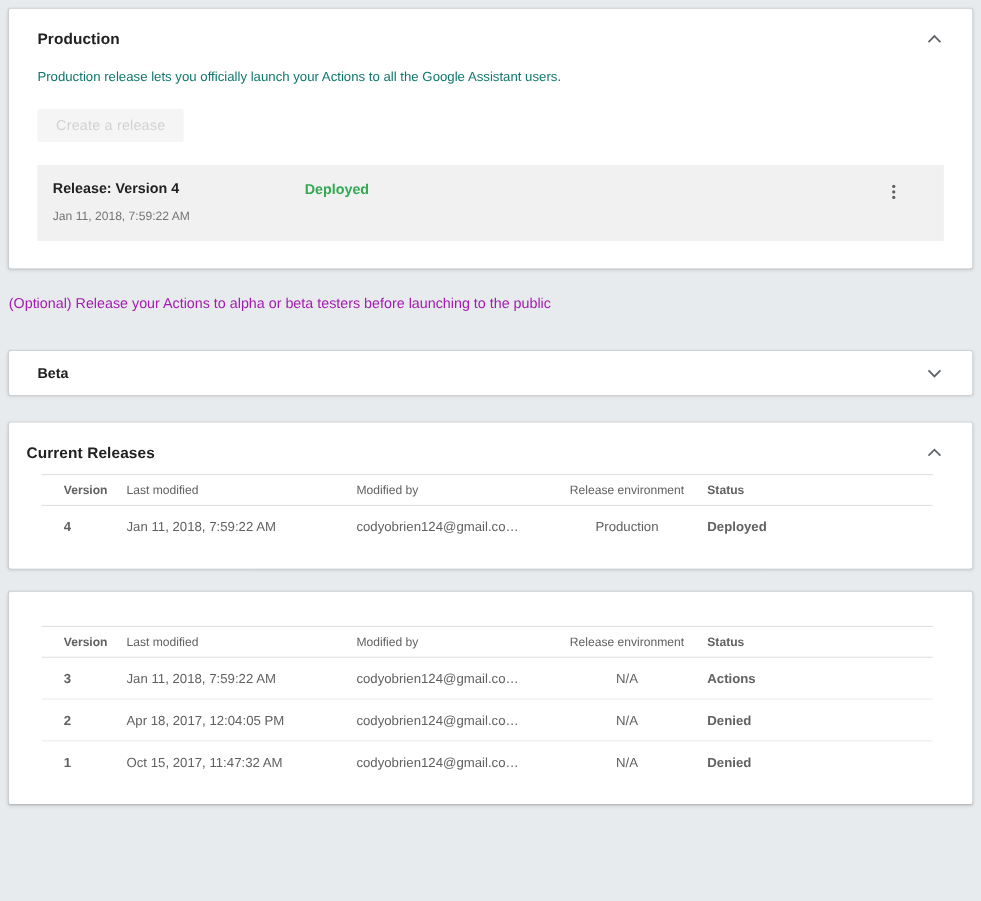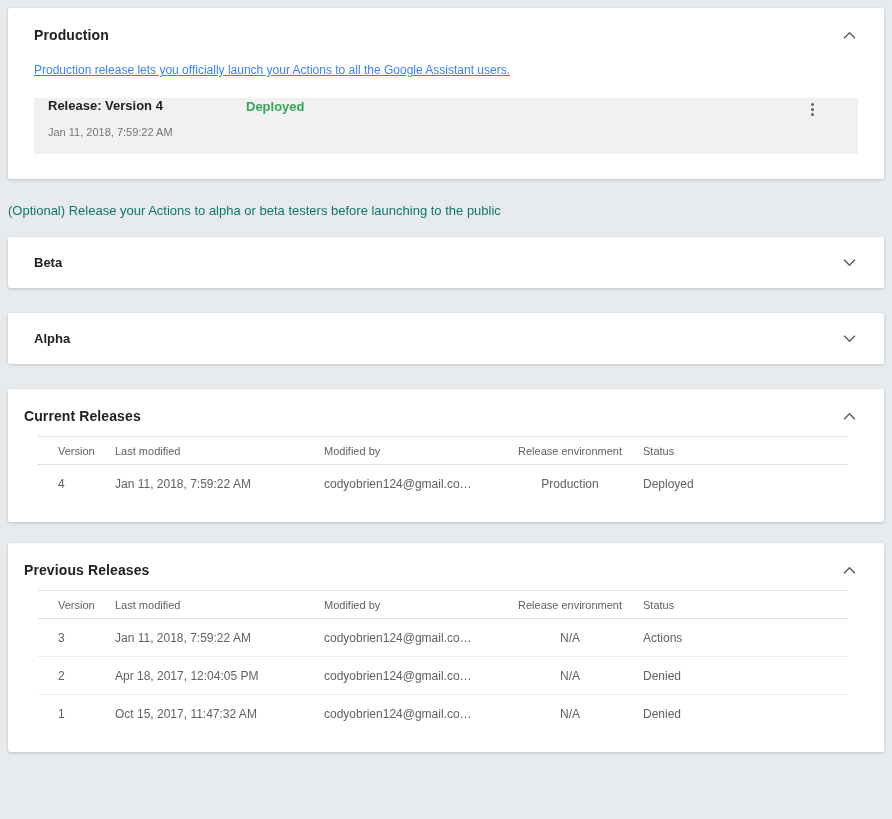--- a/index.html
+++ b/index.html
@@ -32,41 +32,41 @@
     margin-left: auto;
     background: none;
     border: none;
     padding: 2px;
     cursor: pointer;
     line-height: 0;
   }
   .desc {
     margin-top: 20px;
     font-size: 12px;
-    color: #3b82f6;
-    text-decoration: underline;
+    color: #0f766e;
   }
   .btn-disabled {
     margin-top: 22px;
     display: inline-block;
     background: #F5F5F5;
     color: #D2D2D2;
     border: none;
     border-radius: 2px;
     font-size: 13px;
     font-family: inherit;
     padding: 7px 17px 8px 17px;
     letter-spacing: 0.2px;
   }
   .release-row {
     margin-top: 21px;
     background: #F1F1F1;
-    padding: 0 14px 16px 14px;
+    padding: 13px 14px 16px 14px;
     display: flex;
     align-items: flex-start;
+    gap: 31px;
   }
   .release-left { width: 198px; }
   .release-name { font-size: 13px; font-weight: bold; color: #212121; }
   .release-date { margin-top: 13px; font-size: 11px; color: #757575; }
   .release-status { font-size: 13px; font-weight: bold; margin-top: 1px; }
   .kebab {
     margin-left: auto;
     margin-right: 26px;
     margin-top: 1px;
     background: none;
@@ -74,28 +74,28 @@
     cursor: pointer;
     display: flex;
     flex-direction: column;
     gap: 2px;
     padding: 4px;
   }
   .kebab .dot { width: 3px; height: 3px; border-radius: 50%; background: #5F6368; }
 
   
   .note {
-    margin: 24px 0 19px 0;
+    margin: 24px 0 36px 0;
     font-size: 13px;
-    color: #0f766e;
+    color: #a21caf;
   }
 
   
   .collapse-card {
-    height: 51px;
+    height: 40px;
     display: flex;
     align-items: center;
     padding: 0 26px;
     margin-bottom: 25px;
     cursor: pointer;
   }
   .collapse-title { font-size: 13px; font-weight: bold; color: #212121; }
 
   
   .table-card { padding: 19px 26px 19px 16px; margin-bottom: 21px; }
@@ -110,41 +110,42 @@
   }
   .hcell { font-size: 11px; color: #616161; }
   .trow {
     display: flex;
     align-items: center;
     height: 38px;
     border-bottom: 1px solid #ECECEC;
   }
   .trow:last-child { border-bottom: none; }
   .cell { font-size: 12px; color: #616161; white-space: nowrap; overflow: hidden; }
-  .c0 { width: 77px; padding-left: 20px; }
+  .c0 { width: 77px; padding-left: 20px; font-weight: bold; }
   .c1 { width: 209px; }
   .c2 { width: 173px; }
   .c3 { width: 146px; text-align: center; }
-  .c4 { flex: 1; }
+  .c4 { flex: 1; font-weight: bold; }
 </style>
 </head>
 <body style="background: rgb(232, 235, 237);">
 
 <div class="wrap">
 
   <section class="card production-card">
     <div class="card-head">
       <span class="card-title">Production</span>
       <button class="chevron-btn">
         <svg width="13" height="9" viewBox="0 0 12 8">
           <polyline points="1,6.5 6,1.5 11,6.5" fill="none" stroke="#5F6368" stroke-width="1.5"></polyline>
         </svg>
       </button>
     </div>
     <div class="desc">Production release lets you officially launch your Actions to all the Google Assistant users.</div>
+    <button class="btn-disabled">Create a release</button>
     <div class="release-row">
       <div class="release-left">
         <div class="release-name">Release: Version 4</div>
         <div class="release-date">Jan 11, 2018, 7:59:22 AM</div>
       </div>
       <div class="release-status" style="color: rgb(52, 168, 83);">Deployed</div>
       <button class="kebab">
         <span style="display:flex;flex-direction:column;gap:2px;">
           <span class="dot"></span>
             <span class="dot"></span>
@@ -158,28 +159,20 @@
 
   <section class="card collapse-card">
     <span class="collapse-title">Beta</span>
     <button class="chevron-btn">
       <svg width="13" height="9" viewBox="0 0 12 8">
         <polyline points="1,1.5 6,6.5 11,1.5" fill="none" stroke="#5F6368" stroke-width="1.5"></polyline>
       </svg>
     </button>
   </section>
 
-  <section class="card collapse-card">
-    <span class="collapse-title">Alpha</span>
-    <button class="chevron-btn">
-      <svg width="13" height="9" viewBox="0 0 12 8">
-        <polyline points="1,1.5 6,6.5 11,1.5" fill="none" stroke="#5F6368" stroke-width="1.5"></polyline>
-      </svg>
-    </button>
-  </section>
 
   <section class="card table-card">
     <div class="card-head">
       <span class="card-title">Current Releases</span>
       <button class="chevron-btn">
         <svg width="13" height="9" viewBox="0 0 12 8">
           <polyline points="1,6.5 6,1.5 11,6.5" fill="none" stroke="#5F6368" stroke-width="1.5"></polyline>
         </svg>
       </button>
     </div>
@@ -197,28 +190,20 @@
             <div class="cell c1">Jan 11, 2018, 7:59:22 AM</div>
             <div class="cell c2">codyobrien124@gmail.co…</div>
             <div class="cell c3">Production</div>
             <div class="cell c4">Deployed</div>
           </div>
         </div>
     </div>
   </section>
 
   <section class="card table-card">
-    <div class="card-head">
-      <span class="card-title">Previous Releases</span>
-      <button class="chevron-btn">
-        <svg width="13" height="9" viewBox="0 0 12 8">
-          <polyline points="1,6.5 6,1.5 11,6.5" fill="none" stroke="#5F6368" stroke-width="1.5"></polyline>
-        </svg>
-      </button>
-    </div>
     <div class="rtable">
       <div class="thead">
         <span class="hcell c0">Version</span>
         <span class="hcell c1">Last modified</span>
         <span class="hcell c2">Modified by</span>
         <span class="hcell c3">Release environment</span>
         <span class="hcell c4">Status</span>
       </div>
       <div class="tbody">
           <div class="trow">

